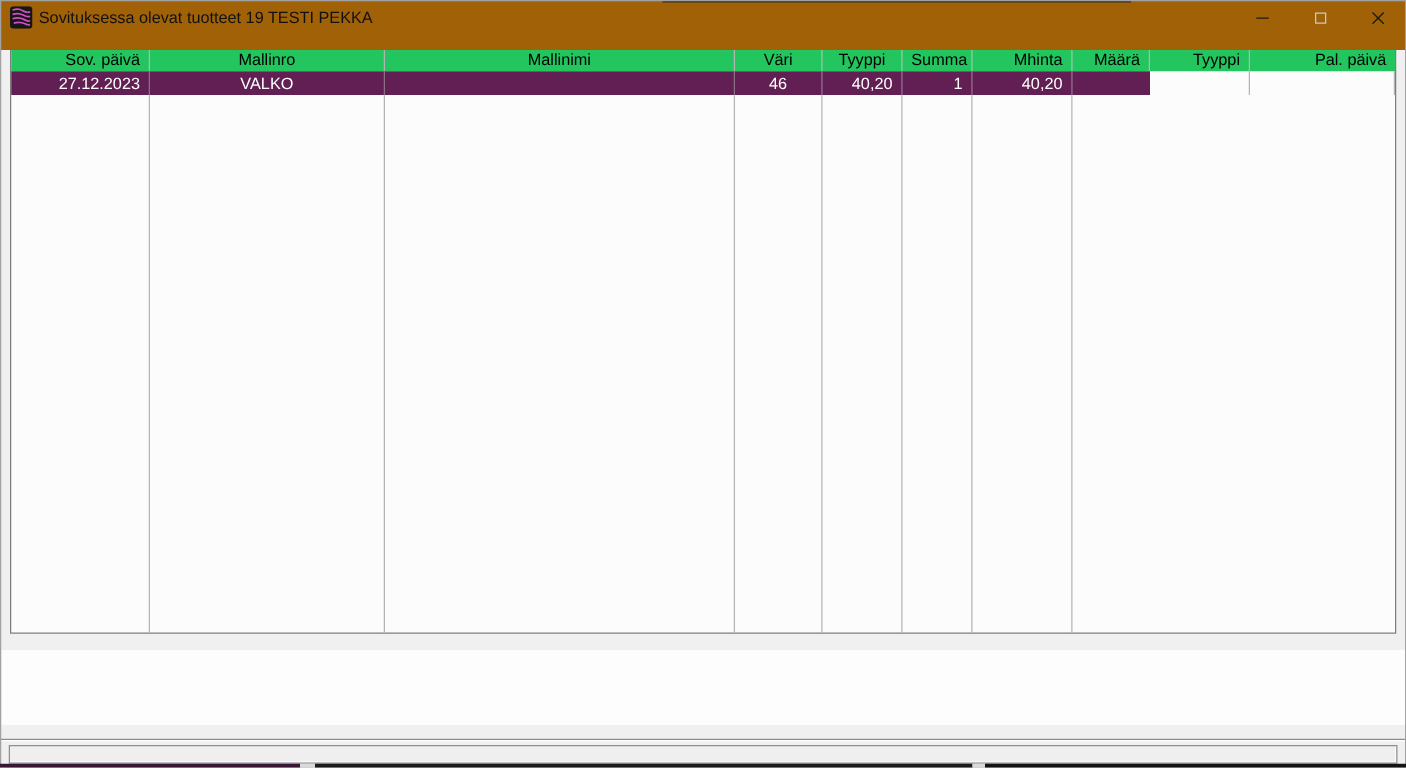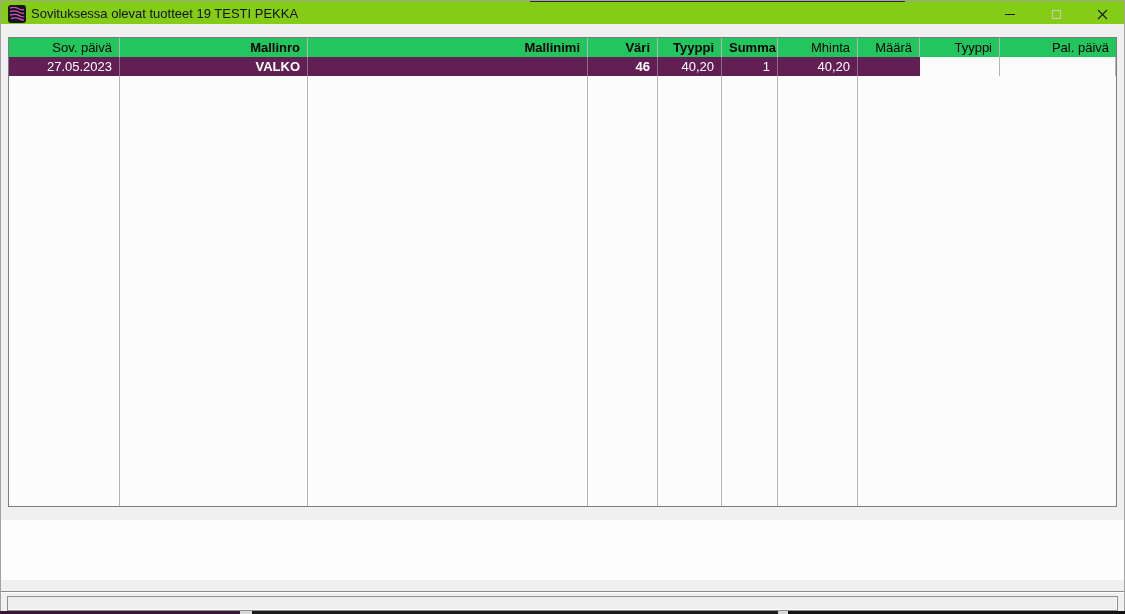--- a/index.html
+++ b/index.html
@@ -11,22 +11,22 @@
     overflow:hidden;
   }
   
   .window-frame {
     position:absolute; inset:0;
     border:1px solid #a2a2a2;
     pointer-events:none; z-index:50;
   }
   
   .titlebar {
-    position:absolute; left:0; top:0; width:1125px; height:24px;
-    background:#84cc16; z-index:5;
+    position:absolute; left:0; top:0; width:1125px; height:40px;
+    background:#a16207; z-index:5;
   }
   .top-sliver {
     position:absolute; left:530px; top:0; width:375px; height:2px;
     background:#2e2e2e; z-index:6;
   }
   .app-icon { position:absolute; left:8px; top:5px; width:18px; height:18px; }
   .window-title {
     position:absolute; left:31px; top:0; height:28px; line-height:28px;
     font-size:13px; color:#111;
   }
@@ -46,21 +46,21 @@
   }
   .th, .td, .tf {
     font-size:13px; line-height:19px; white-space:nowrap; overflow:hidden;
     border-right:1px solid #b4b4b4; padding:0 7px;
   }
   .th { color:#000; background:#22c55e; }
   .td { color:#fff; background:#611f54; border-right:1px solid #8d6f85; }
   .tf { border-right:1px solid #b4b4b4; }
   .last { border-right:none !important; }
   .ar { text-align:right; }
-  .al { text-align:right;font-weight:bold; }
+  .al { text-align:center; }
   
   .button-band {
     position:absolute; left:1px; top:520px; width:1123px; height:60px;
     background:#fdfdfd;
   }
   
   .statusbar-divider {
     position:absolute; left:0; top:591px; width:1125px; height:2px;
     border-top:1px solid #8a8a8a; background:#ffffff;
   }
@@ -113,21 +113,21 @@
   <div class="th al">Mallinro</div>
   <div class="th al">Mallinimi</div>
   <div class="th al">Väri</div>
   <div class="th al">Tyyppi</div>
   <div class="th al">Summa</div>
   <div class="th ar">Mhinta</div>
   <div class="th ar">Määrä</div>
   <div class="th ar">Tyyppi</div>
   <div class="th ar last">Pal. päivä</div>
 
-  <div class="td ar">27.05.2023</div>
+  <div class="td ar">27.12.2023</div>
   <div class="td al">VALKO</div>
   <div class="td al"></div>
   <div class="td al">46</div>
   <div class="td ar">40,20</div>
   <div class="td ar">1</div>
   <div class="td ar">40,20</div>
   <div class="td ar last"></div>
 
   <div class="tf"></div>
   <div class="tf"></div>

